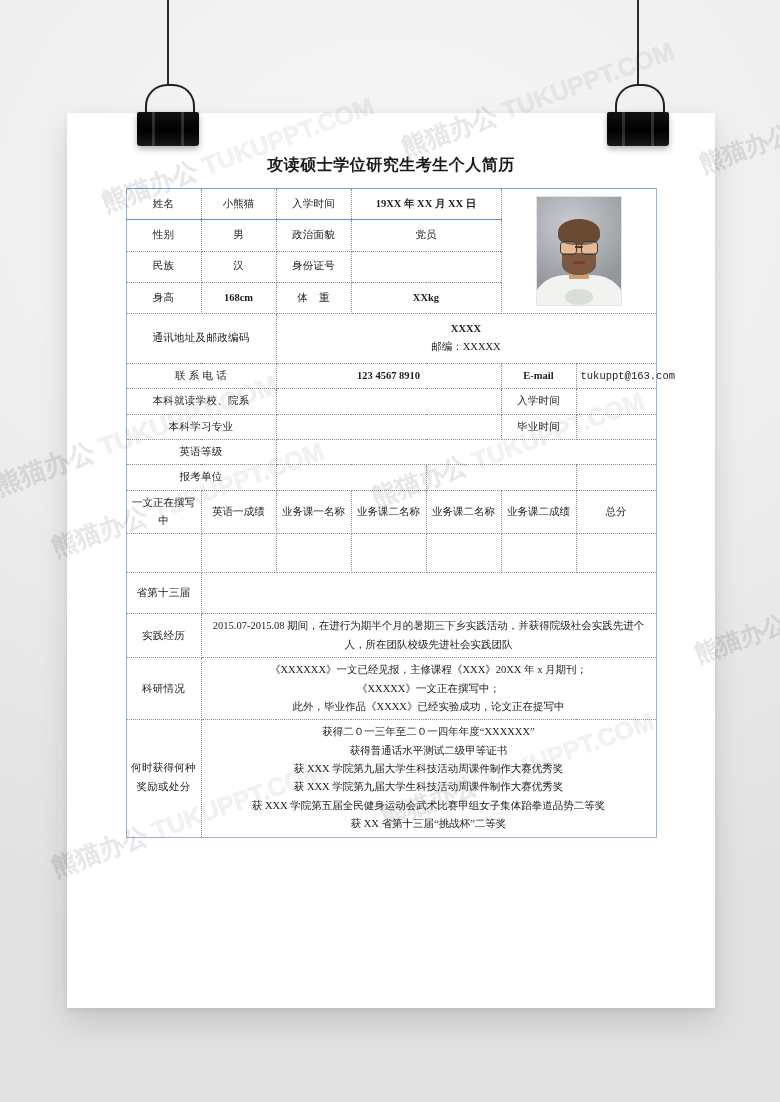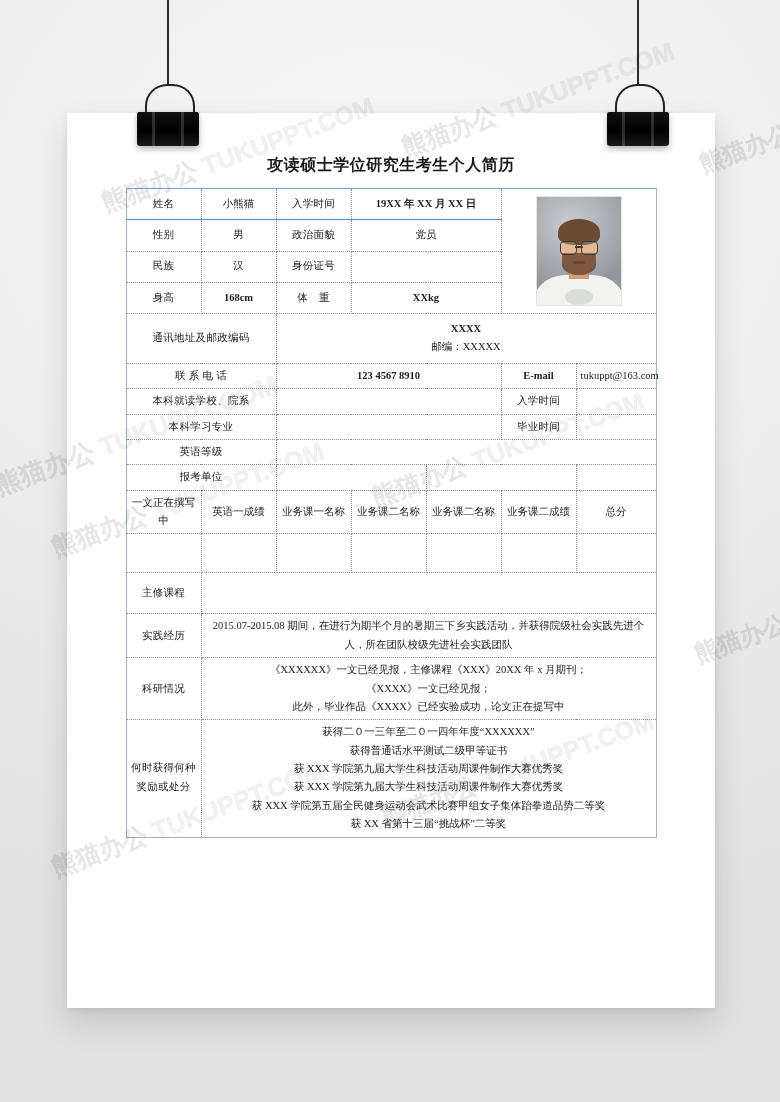--- a/index.html
+++ b/index.html
@@ -106,21 +106,21 @@
     background:#6b4a33;border-radius:50% 50% 36% 36%;}
   .p-beard{position:absolute;left:25px;top:56px;width:34px;height:22px;
     background:rgba(92,62,42,.75);border-radius:0 0 48% 48%;}
   .p-mouth{position:absolute;left:36px;top:64px;width:12px;height:3px;
     background:#7a3c33;border-radius:3px;}
   .p-glass{position:absolute;left:23px;top:44px;width:38px;height:12px;}
   .p-glass i{position:absolute;top:0;width:15px;height:12px;border:1.6px solid #3a3a3a;
     border-radius:4px;background:rgba(255,255,255,.18);display:block;}
   .p-glass i.l{left:0;} .p-glass i.r{right:0;}
   .p-glass b{position:absolute;left:15px;top:5px;width:8px;height:1.6px;background:#3a3a3a;}
-  .email{color:#23395b;font-family:Liberation Serif, serif;font-size:9.5px;margin-left:14px;}
+  .email{color:#23395b;font-family:Liberation Mono, monospace;font-size:9.5px;margin-left:14px;}
   .latin{font-family:Liberation Serif, serif;font-weight:bold;}
   .spaced{letter-spacing:4px;}
   .para{text-align:left;line-height:2.0;padding:6px 10px;font-size:10.5px;}
   .para div{white-space:normal;}
 </style>
 </head>
 <body>
 
 <div class="backdrop"></div>
 <div class="wall-line"></div>
@@ -267,34 +267,34 @@
       <td class="blue sideL" style="height:32px">&nbsp;</td>
       <td class="blue">&nbsp;</td>
       <td class="blue">&nbsp;</td>
       <td class="blue">&nbsp;</td>
       <td class="blue">&nbsp;</td>
       <td class="blue">&nbsp;</td>
       <td class="blue sideR">&nbsp;</td>
     </tr>
 
     <tr>
-      <td class="sideL lbl" style="height:34px">主修课程</td>
+      <td class="sideL lbl" style="height:34px">省第十三届</td>
       <td class="sideR" colspan="6">&nbsp;</td>
     </tr>
 
     <tr>
       <td class="blue sideL lbl">实践经历</td>
       <td class="blue sideR para" colspan="6">2015.07-2015.08  期间，在进行为期半个月的暑期三下乡实践活动，并获得院级社会实践先进个人，所在团队校级先进社会实践团队</td>
     </tr>
 
     <tr>
       <td class="sideL lbl">科研情况</td>
       <td class="sideR para" colspan="6">
         <div>《XXXXXX》一文已经见报，主修课程《XXX》20XX 年 x 月期刊；</div>
-        <div>《XXXX》一文已经见报；</div>
+        <div>《XXXXX》一文正在撰写中；</div>
         <div>此外，毕业作品《XXXX》已经实验成功，论文正在提写中</div>
       </td>
     </tr>
 
     <tr>
       <td class="blue sideL lbl outer-bottom" style="line-height:1.8">何时获得何种奖励或处分</td>
       <td class="blue sideR para outer-bottom" colspan="6">
         <div>获得二０一三年至二０一四年年度“XXXXXX”</div>
         <div>获得普通话水平测试二级甲等证书</div>
         <div>获 XXX 学院第九届大学生科技活动周课件制作大赛优秀奖</div>

